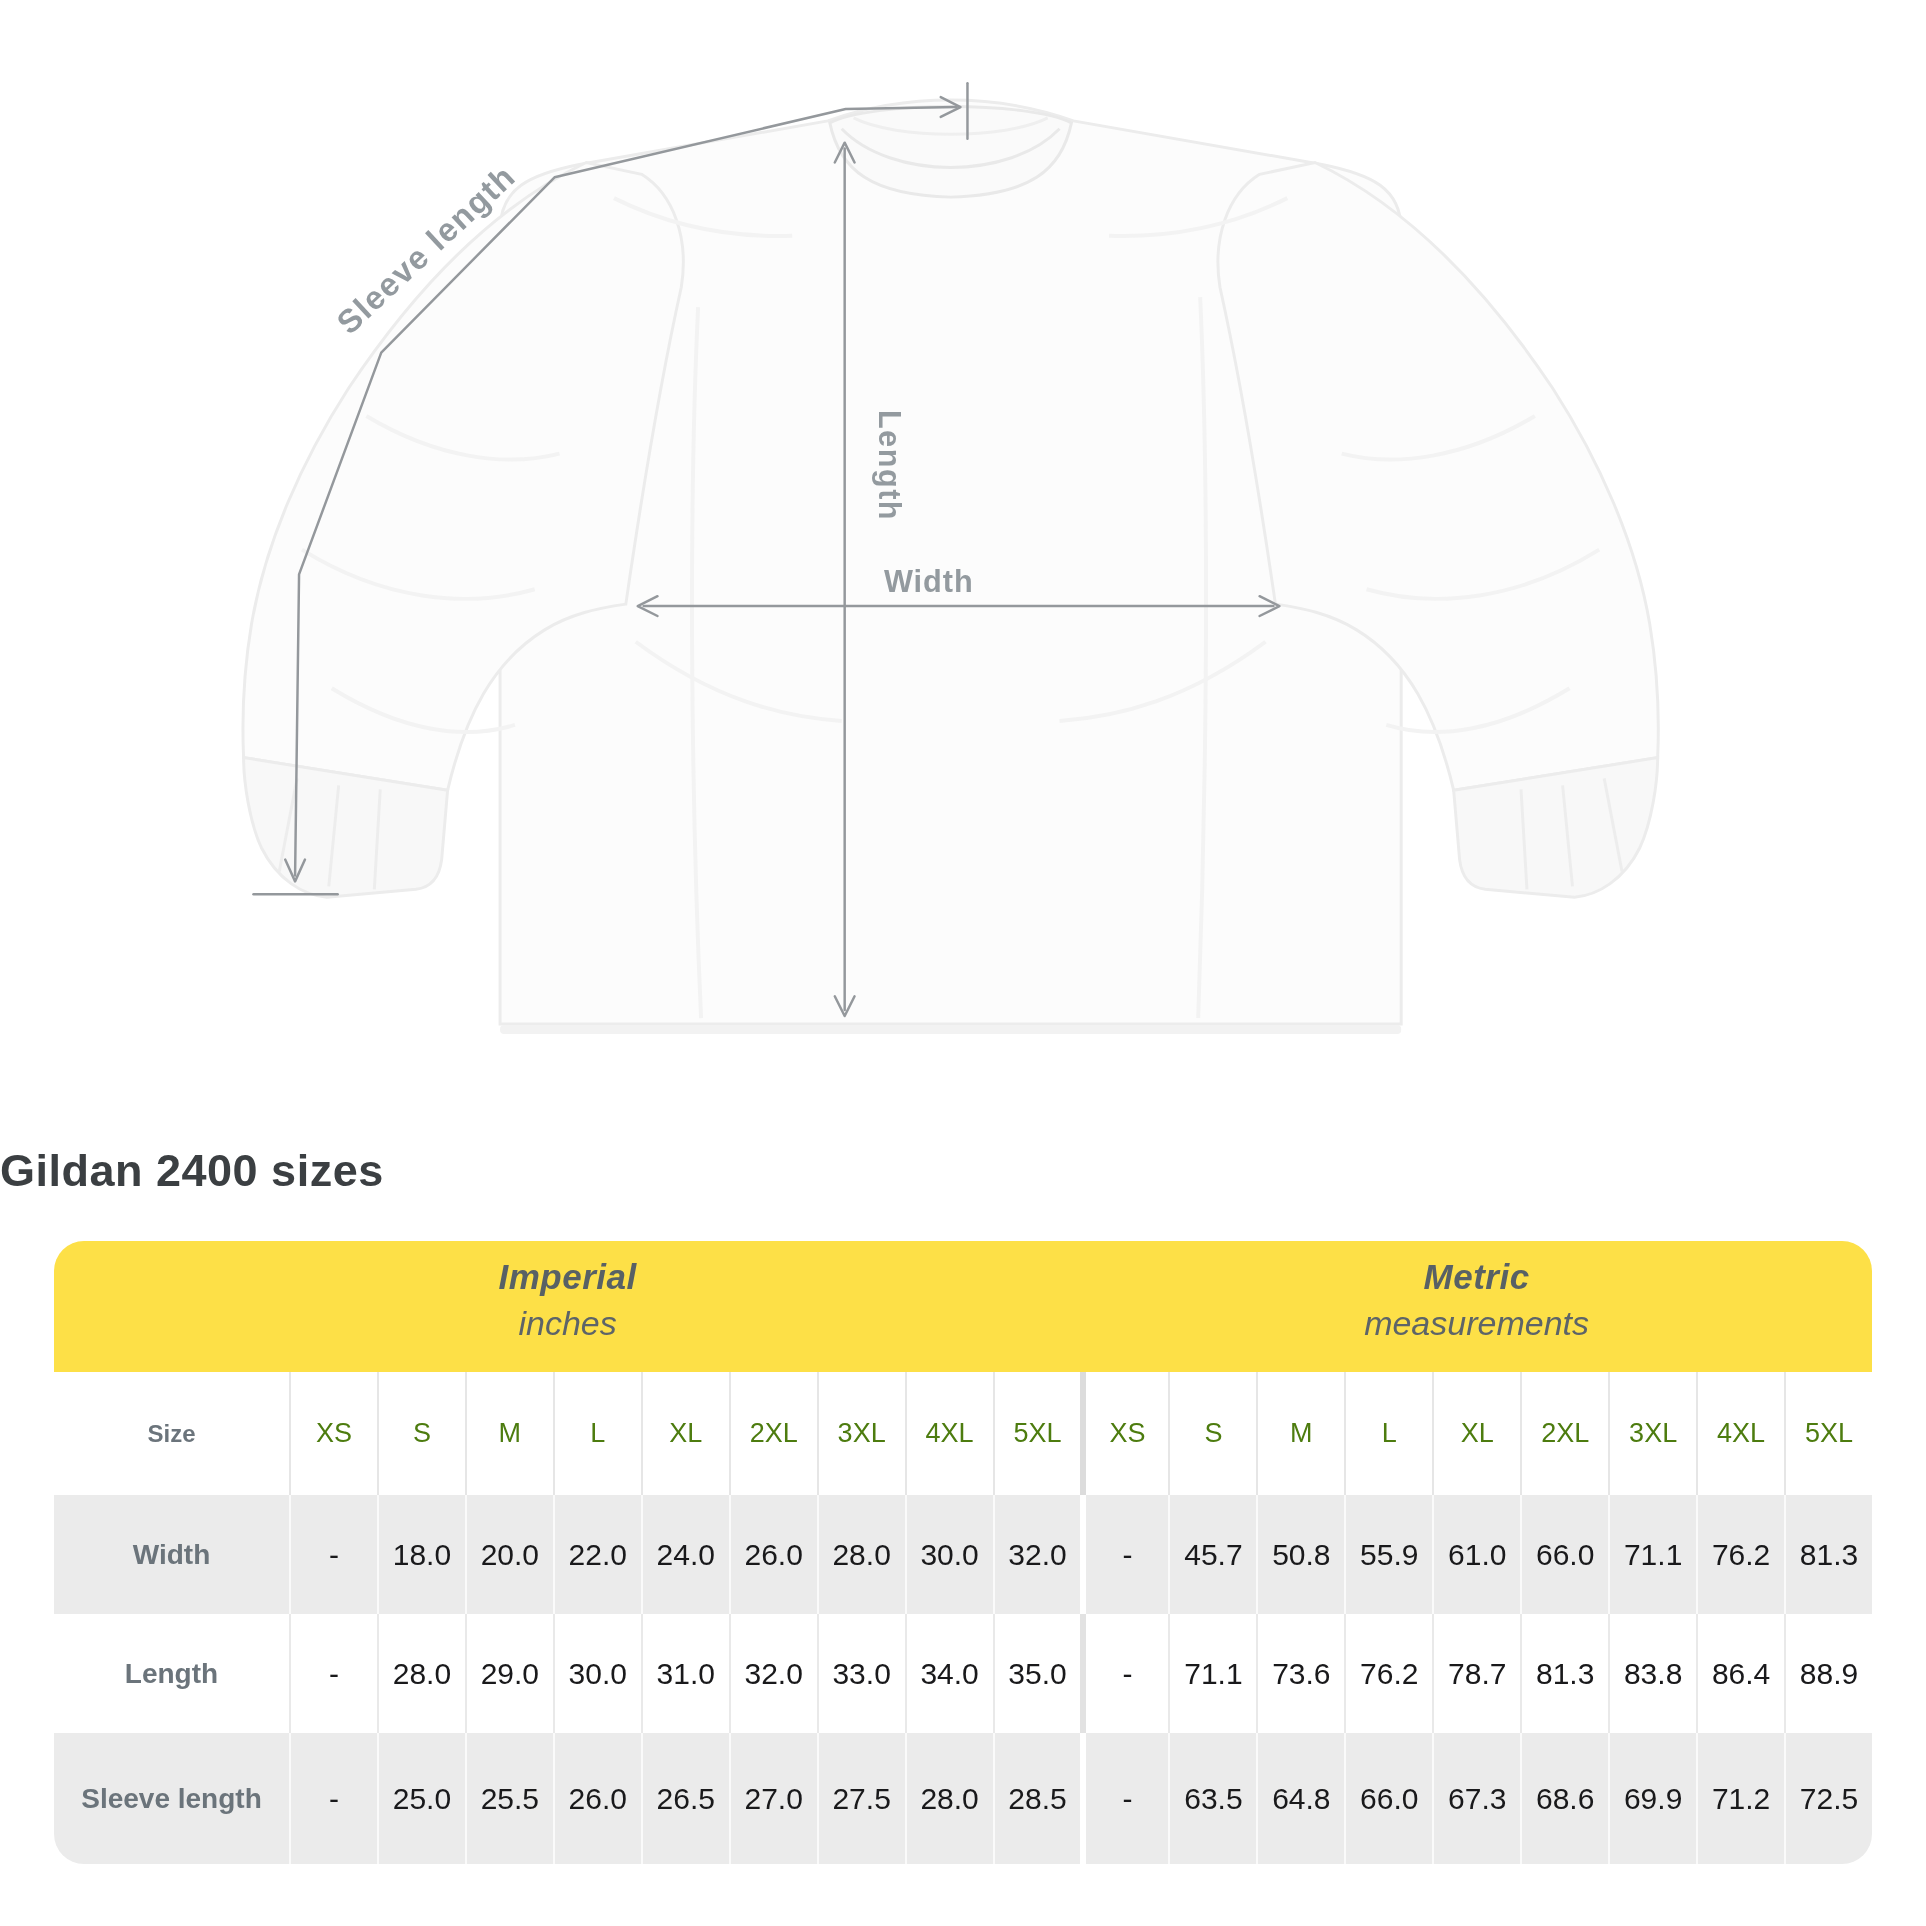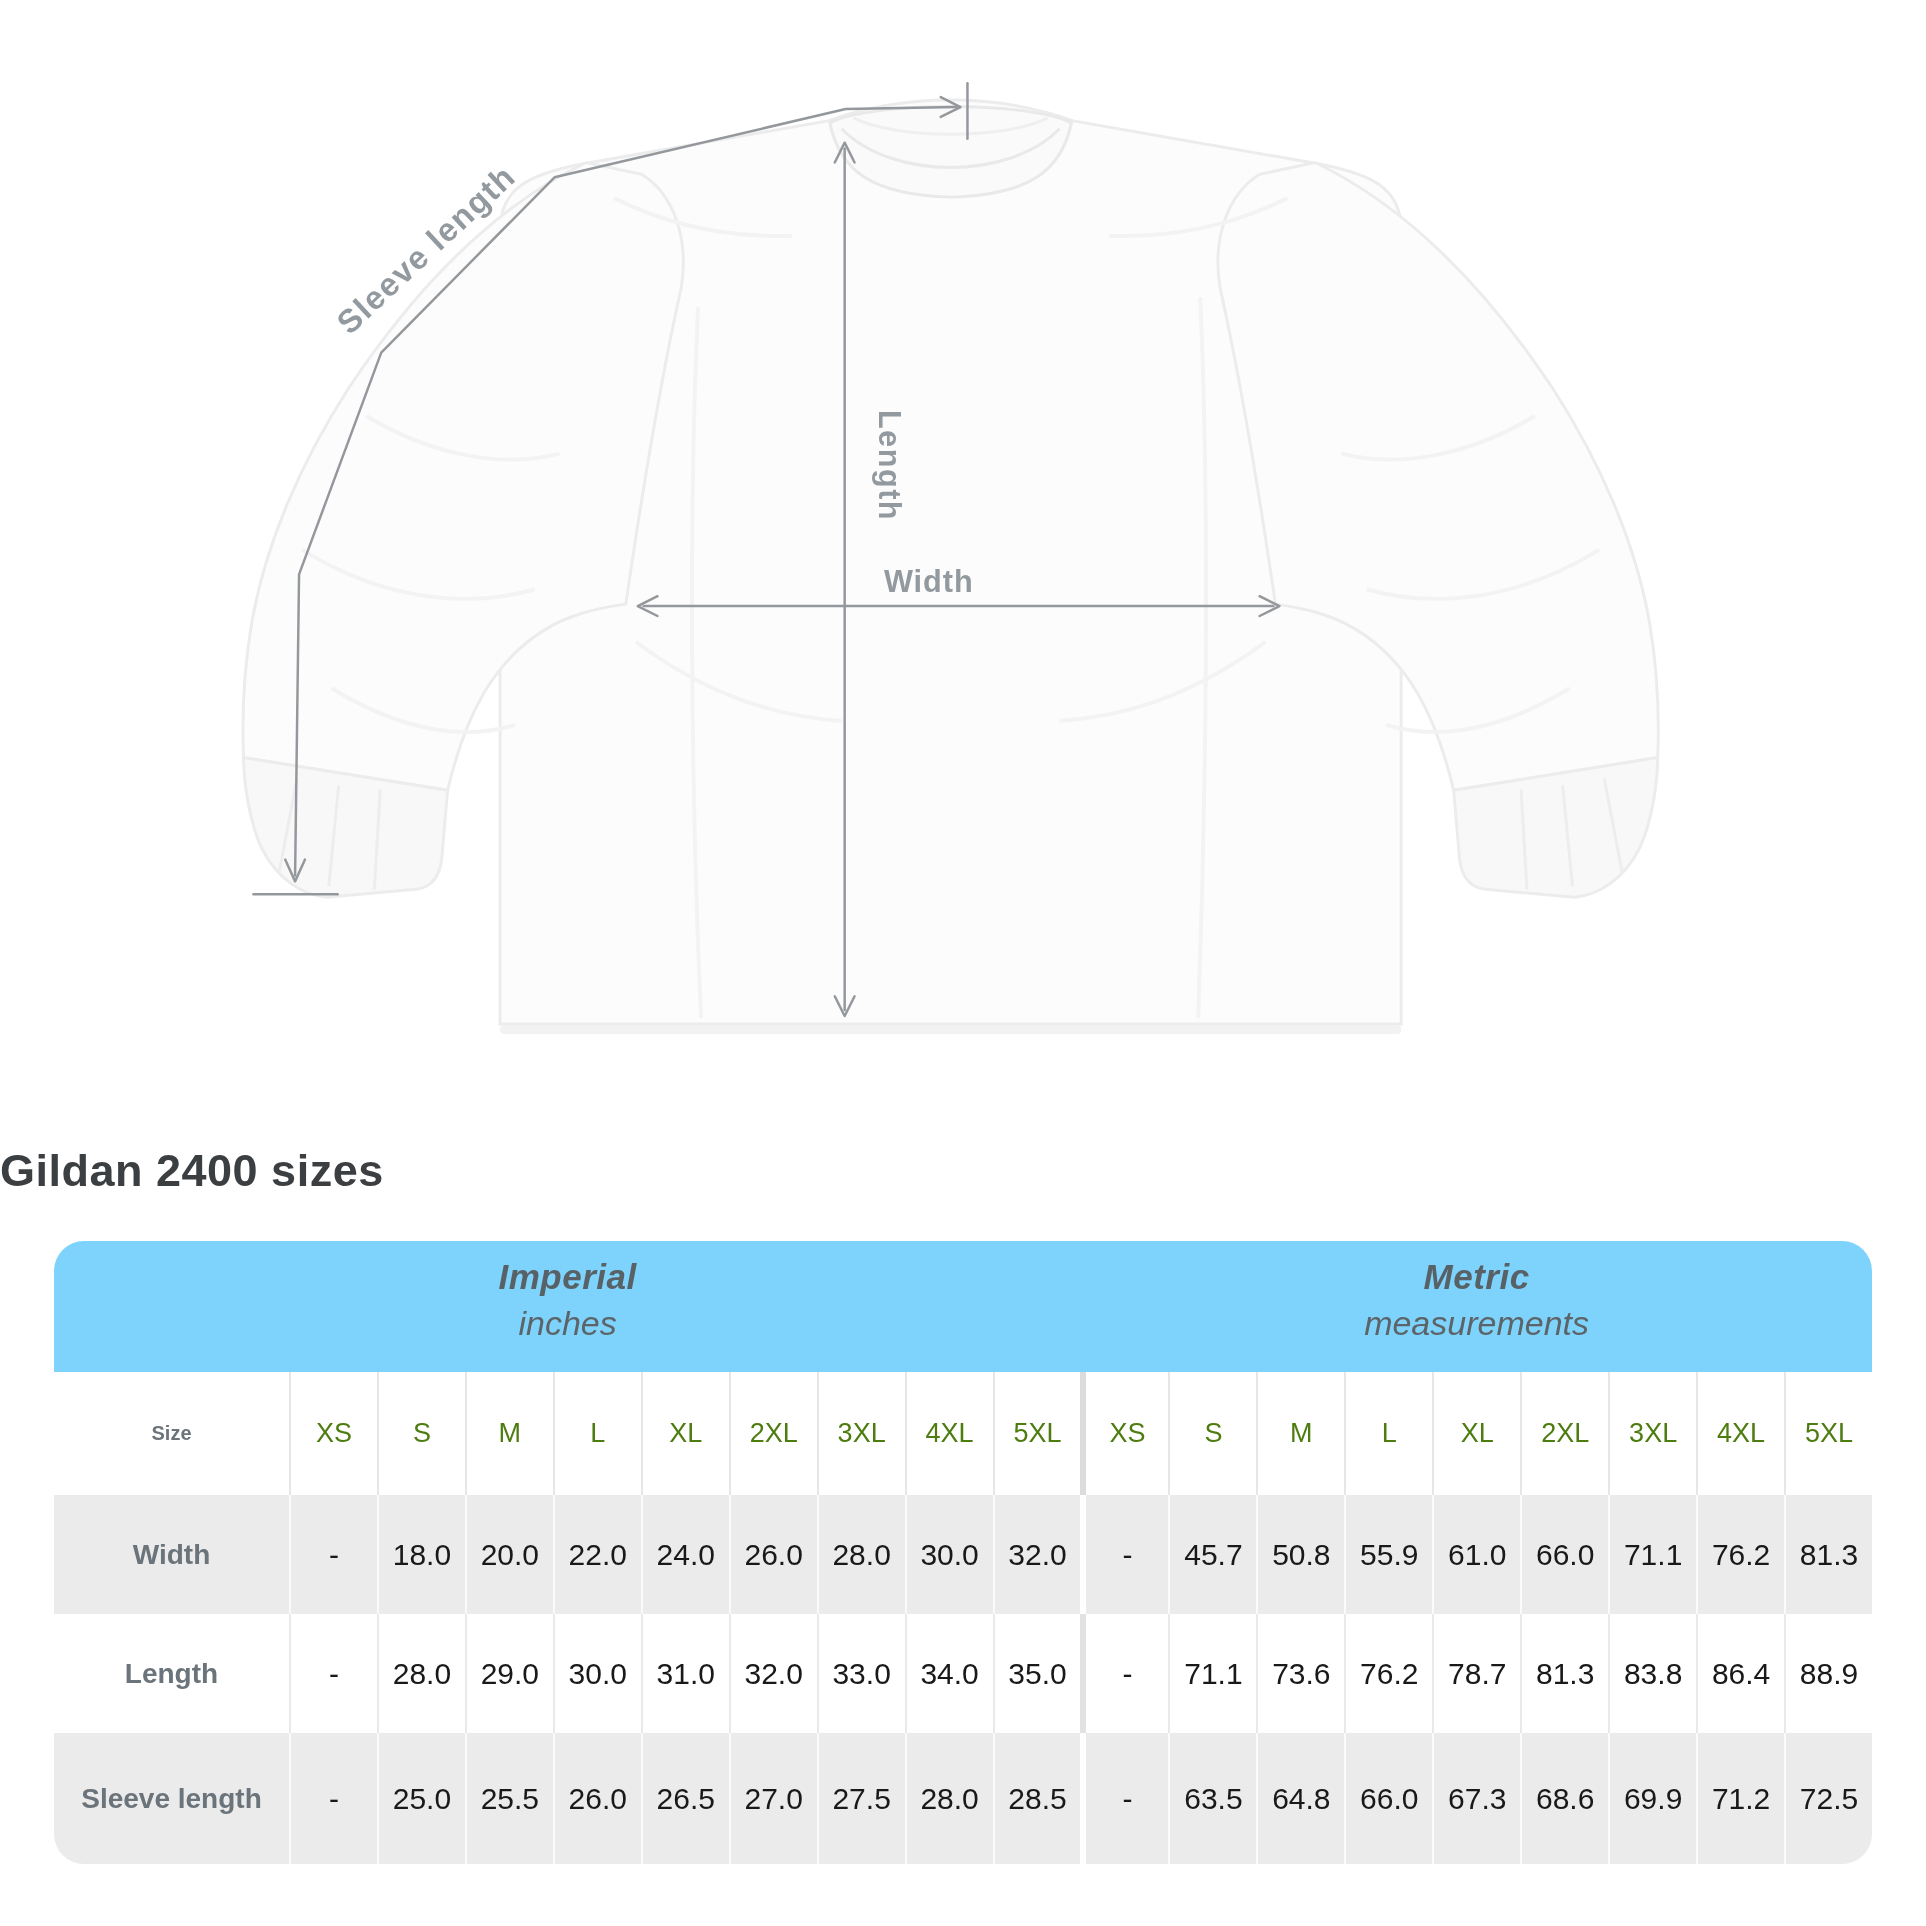--- a/index.html
+++ b/index.html
@@ -21,34 +21,34 @@
   .subtitle{
     margin:0;font-size:28px;font-style:italic;color:#4e5357;
   }
 
   
   .size-table{
     margin:44px 55px 0 54px;
     border-radius:30px;
     overflow:hidden;
   }
-  .band{display:flex;height:131px;background:#7dd3fc;}
+  .band{display:flex;height:131px;background:#fde047;}
   .band-cell{display:flex;flex-direction:column;align-items:center;padding-top:16px;gap:7px;}
   .band-left{flex:0 0 56.5%;}
   .band-right{flex:1 1 auto;}
   .band-title{font-size:35px;font-weight:bold;font-style:italic;color:#586165;letter-spacing:0.5px;}
   .band-sub{font-size:34px;font-style:italic;color:#5d6468;}
 
   .header-row,.trow{display:grid;grid-template-columns:235px repeat(18,1fr);}
   .header-row{height:123px;background:#ffffff;}
   .trow{height:119px;}
   .trow:last-child{height:131px;}
 
   .cell{display:flex;align-items:center;justify-content:center;box-sizing:border-box;}
-  .size-cell{font-size:20px;font-weight:bold;color:#6b747b;}
+  .size-cell{font-size:24px;font-weight:bold;color:#6b747b;}
   .hcell{font-size:27px;font-weight:normal;color:#4d7c0f;border-left:2px solid #e6e6e6;}
   .header-row .mid{border-left:6px solid #dcdcdc;}
 
   .row-gray{background:#ebebeb;}
   .row-white{background:#ffffff;}
   .row-gray .cell{border-left:2px solid #fafafa;}
   .row-white .cell{border-left:2px solid #e9e9e9;}
   .row-gray .mid{border-left:6px solid #ffffff;}
   .row-white .mid{border-left:6px solid #e2e2e2;}
   .label-cell{border-left:none !important;font-size:28px;font-weight:bold;color:#6b747b;}

